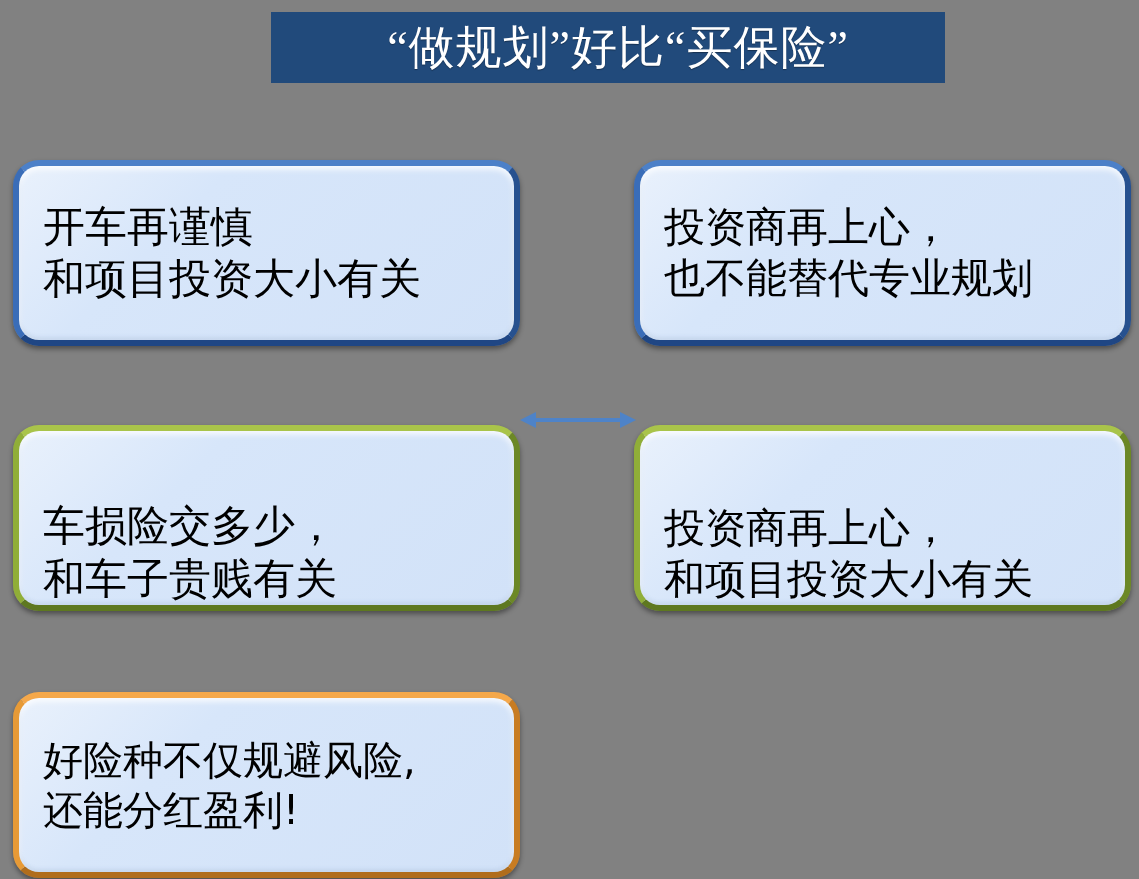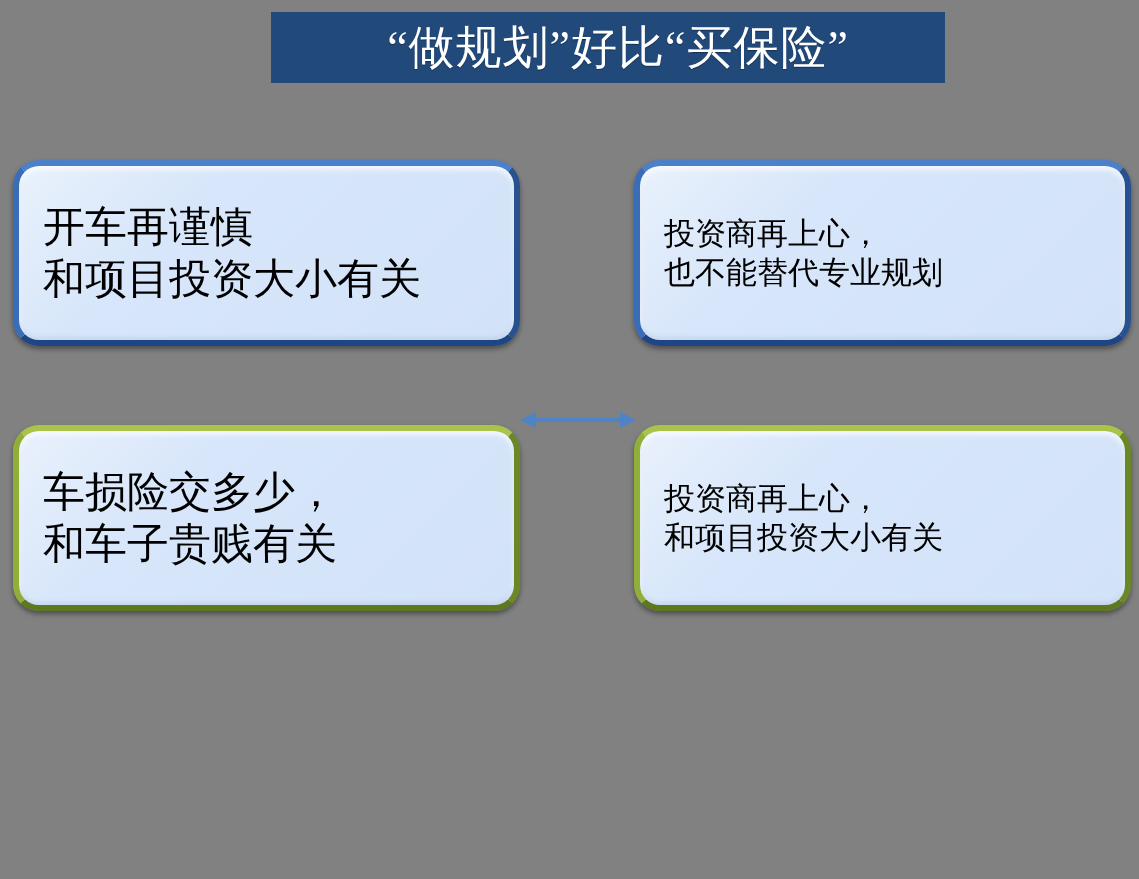--- a/index.html
+++ b/index.html
@@ -75,38 +75,39 @@
     border-left-color: #3A6DB8;
     border-bottom-color: #1F4684;
     border-right-color: #27518F;
   }
   .rbox.green {
     border: 6px solid #7C9A2E;
     border-top-color: #A9C44A;
     border-left-color: #90AE38;
     border-bottom-color: #5E7820;
     border-right-color: #6C8826;
+    align-items: flex-end;
   }
   .rbox.orange {
     border: 6px solid #D98A2B;
     border-top-color: #F5A84A;
     border-left-color: #E79A36;
     border-bottom-color: #B06D1C;
     border-right-color: #C87C22;
   }
 
   .rbox .box-text {
     color: #000000;
     font-size: 42px;
     line-height: 1.25;
     white-space: pre-line;
     font-family: "DejaVu Sans", "Liberation Sans", sans-serif;
     font-weight: 400;
   }
-  .rbox.right .box-text { font-size: 31px; }
+  .rbox.right .box-text { font-size: 41px; }
   .rbox.r3text .box-text { font-size: 40px; }
 
   
   .connector {
     position: absolute;
     left: 520px;
     width: 116px;
     height: 30px;
   }
   .connector.c1 { top: 245px; }
@@ -145,14 +146,18 @@
 和车子贵贱有关</span>
   </div>
 
   <div class="rbox right green">
     <span class="box-text">投资商再上心，
 和项目投资大小有关</span>
   </div>
 </div>
 
 <div class="row r3">
+  <div class="rbox left orange r3text">
+    <span class="box-text">好险种不仅规避风险,
+还能分红盈利!</span>
+  </div>
 
 </div>
 
 </body></html>

